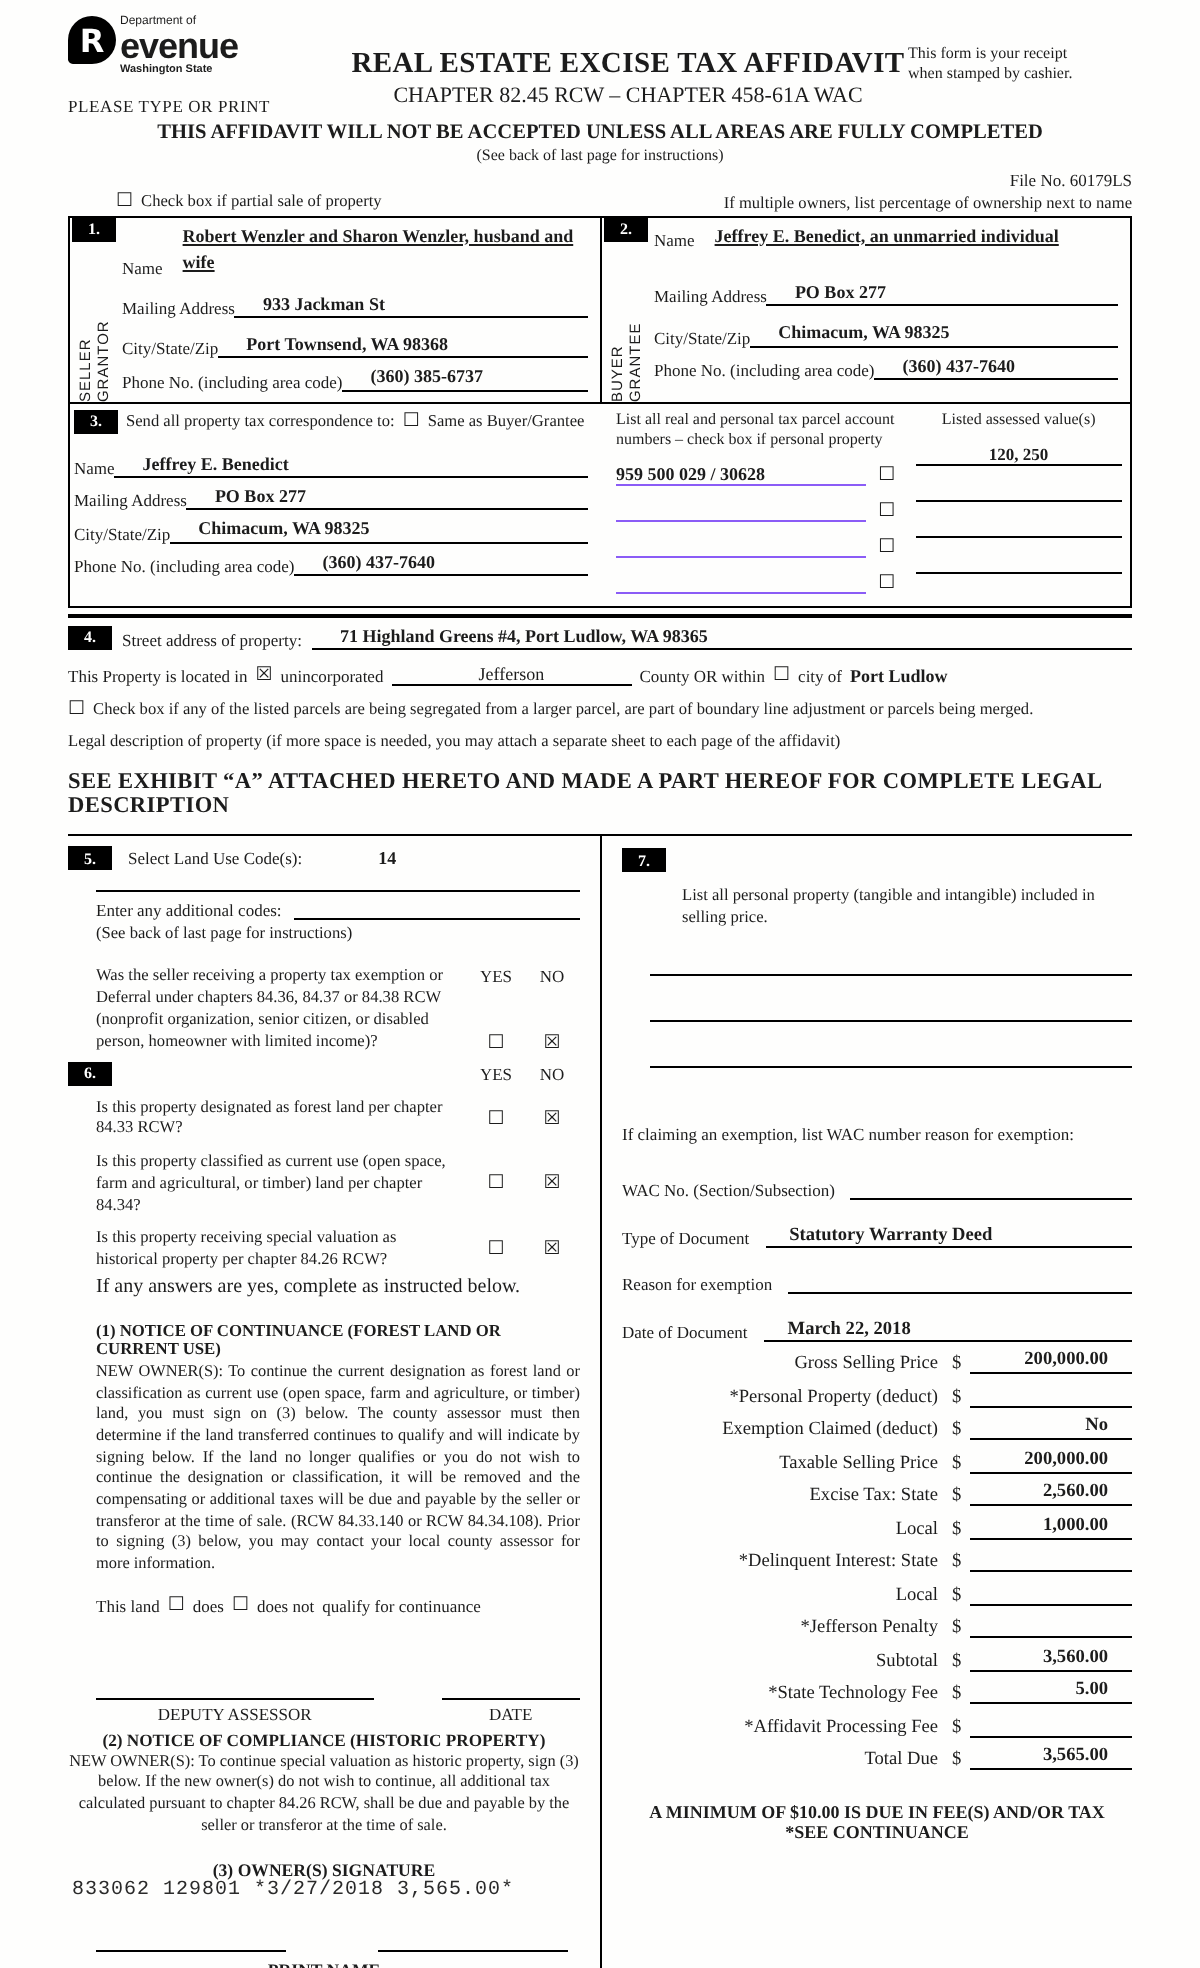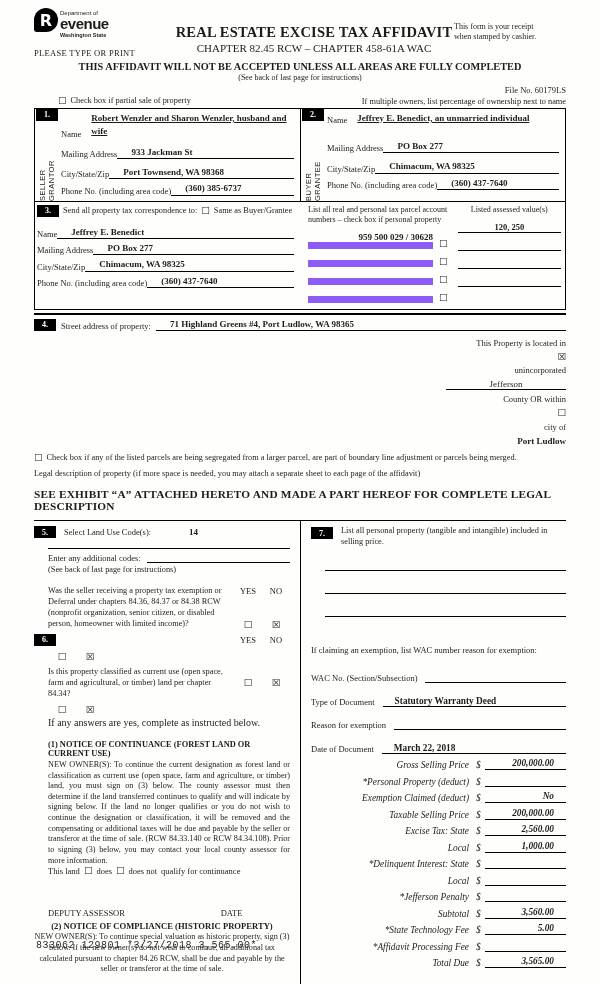--- a/index.html
+++ b/index.html
@@ -10,21 +10,21 @@
 
   
   .hdr { display:flex; align-items:flex-start; }
   .hdr-left { width:140px; }
   .logo-row { display:flex; align-items:center; }
   .logo-circle { width:24px; height:24px; background:#000; color:#fff; border-radius:50% 50% 50% 10%;
                  display:flex; align-items:center; justify-content:center;
                  font-weight:bold; font-size:16px; font-family:"DejaVu Sans",sans-serif; }
   .logo-text { margin-left:2px; line-height:1; }
   .logo-dept { display:block; font-size:6px; font-family:"Liberation Sans",sans-serif; }
-  .logo-rev { display:block; font-size:15px; font-weight:bold; font-family:"Liberation Sans",sans-serif; letter-spacing:-0.5px; }
+  .logo-rev { display:block; font-size:18px; font-weight:bold; font-family:"Liberation Sans",sans-serif; letter-spacing:-0.5px; }
   .logo-state { font-size:5.5px; font-family:"Liberation Sans",sans-serif; margin-left:26px; font-weight:bold; }
   .please-type { font-size:8.5px; margin-top:10px; letter-spacing:0.3px; }
   .hdr-center { flex:1; text-align:center; padding-top:16px; }
   .title { font-size:14.5px; font-weight:bold; letter-spacing:0.2px; }
   .subtitle { font-size:11px; margin-top:1px; }
   .hdr-right { width:112px; font-size:8px; padding-top:14px; line-height:1.3; }
   .warning { text-align:center; font-weight:bold; font-size:10.3px; margin-top:3px; }
   .see-back { text-align:center; font-size:8px; margin-top:1px; }
   .file-no { text-align:right; font-size:8.5px; margin-top:3px; }
   .partial-row { display:flex; align-items:flex-end; font-size:8.3px; margin-top:1px; }
@@ -56,28 +56,28 @@
   
   .sec3 { border:1.2px solid #000; border-top:none; display:flex; padding:3px 0 6px 0; }
   .s3left { width:50%; padding:0 6px 0 2px; }
   .s3head { display:flex; align-items:center; gap:4px; font-size:8.3px; }
   .s3right { width:50%; display:flex; padding:0 4px 0 8px; }
   .parcelcol { flex:1.35; }
   .assessedcol { flex:1; padding-left:10px; }
   .parcel-head { font-size:8px; line-height:1.25; }
   .assessed-head { font-size:8px; text-align:center; line-height:1.25; }
   .prow { display:flex; align-items:flex-end; margin-top:7px; }
-  .pnum { flex:1; border-bottom:7px solid #8b5cf6; font-weight:bold; font-size:9px; text-align:right; min-height:11px; }
+  .pnum { flex:1; border-bottom:1px solid #8b5cf6; font-weight:bold; font-size:9px; text-align:left; min-height:11px; }
   .pcb { margin-left:6px; }
   .aval { border-bottom:1px solid #000; font-weight:bold; font-size:8.5px; text-align:center; min-height:11px; margin-top:7px; }
 
   
   .sec4 { border-top:2px solid #000; margin-top:3px; padding-top:4px; }
   .s4row { display:flex; align-items:flex-end; gap:5px; font-size:8.5px; }
-  .located { display:flex; align-items:flex-end; gap:4px; font-size:8.5px; margin-top:7px;flex-direction:column; }
+  .located { display:flex; align-items:flex-end; gap:4px; font-size:8.5px; margin-top:7px; }
   .county-val { width:120px; border-bottom:1px solid #000; font-weight:normal; text-align:center; font-size:9px; }
   .boldtxt { font-weight:bold; font-size:9px; }
   .checkline { display:flex; align-items:center; gap:4px; font-size:8.3px; margin-top:7px; }
   .legal { font-size:8.3px; margin-top:7px; }
   .exhibit { font-weight:bold; font-size:11.3px; margin-top:10px; letter-spacing:0.2px; }
 
   
   .cols { display:flex; border-top:1.5px solid #000; margin-top:8px; }
   .colL { width:50%; padding:5px 10px 8px 0; }
   .colR { width:50%; border-left:1px solid #000; padding:5px 0 8px 10px; }
@@ -92,43 +92,43 @@
   .yn { font-size:8.5px; }
   .s6head { display:flex; align-items:center; margin-top:4px; }
   .s6head .sp { flex:1; }
   .w28 { width:28px; text-align:center; }
   .qrow { display:flex; align-items:center; margin-top:6px; padding-left:14px; }
   .qrow .qtext { align-self:flex-start; }
   .cbcell { width:28px; text-align:center; }
   .ifyes { font-size:10px; padding-left:14px; margin-top:2px; }
   .notice-title { font-weight:bold; font-size:8.4px; margin-top:12px; padding-left:14px; }
   .notice-body { font-size:8.2px; line-height:1.3; text-align:justify; margin-top:2px; padding-left:14px; }
-  .thisland { display:flex; align-items:flex-start; gap:4px; font-size:8.5px; padding-left:14px; }
+  .thisland { display:flex; align-items:flex-start; gap:4px; font-size:8.5px; margin-top:10px; padding-left:14px; }
   .asrrow { display:flex; gap:34px; margin-top:30px; padding-left:14px; }
-  .asrcol { display:flex; flex-direction:row; }
+  .asrcol { display:flex; flex-direction:column; }
   .asrcol.wide { flex:2; } .asrcol.narrow { flex:1; }
   .asrline { border-bottom:1px solid #000; height:12px; }
   .asrlabel { text-align:center; font-size:8.5px; margin-top:2px; }
   .comp-title { font-weight:bold; font-size:8.6px; text-align:center; margin-top:3px; }
   .comp-body { font-size:8.2px; text-align:center; line-height:1.3; margin-top:1px; }
   .ownersig { font-weight:bold; font-size:8.8px; text-align:center; margin-top:12px; }
   .segrow { display:flex; gap:46px; padding:0 6px 0 14px; }
   .segrow span { flex:1; border-bottom:1px solid #000; height:12px; }
   .printname { font-weight:bold; font-size:8.8px; text-align:center; margin-top:4px; }
 
   
   .s7head { display:flex; gap:8px; }
   .s7head .numbox { margin-top:1px; }
-  .s7label { font-size:8.3px; line-height:1.3; flex:1; }
+  .s7label { font-size:8.3px; line-height:1.3; flex:1;margin-top:20px; }
   .blankline { border-bottom:1px solid #000; height:14px; margin-top:9px; margin-left:14px; }
   .exnote { font-size:8.5px; margin-top:28px; }
   .wacrow { display:flex; align-items:flex-end; gap:8px; font-size:8.5px; margin-top:18px; }
   .docrow { display:flex; align-items:flex-end; gap:8px; font-size:8.5px; margin-top:13px; }
   .docval { flex:1; border-bottom:1px solid #000; font-weight:bold; font-size:9.3px; padding-left:12px; min-height:11px; }
-  .mrow { display:flex; align-items:flex-end; margin-top:4.5px; font-size:9.3px;font-style:italic; }
+  .mrow { display:flex; align-items:flex-end; margin-top:4.5px; font-size:9.3px; }
   .mlbl { width:158px; text-align:right; white-space:nowrap; }
   .mdollar { width:16px; padding-left:7px; }
   .mval { flex:1; border-bottom:1px solid #000; font-weight:bold; text-align:right; padding-right:12px; min-height:12px; }
   .minnote { font-weight:bold; font-size:9px; text-align:center; margin-top:16px; }
   .minnote2 { font-weight:bold; font-size:9px; text-align:center; }
   .stamp { position:absolute; left:36px; top:940px; font-family:"Liberation Mono",monospace;
            font-size:10px; letter-spacing:0.5px; color:#2a2a2a; }
 </style>
 </head>
 <body>
@@ -331,29 +331,31 @@
           </div>
         </div>
 
         <div class="s6head">
           <span class="numbox">6.</span>
           <span class="sp"></span>
           <span class="yn w28">YES</span>
           <span class="yn w28">NO</span>
         </div>
         <div class="qrow">
+          <div class="qtext">Is this property designated as forest land per chapter 84.33 RCW?</div>
           <span class="cb cbcell">☐</span>
           <span class="cb cbcell">☒</span>
         </div>
         <div class="qrow">
           <div class="qtext">Is this property classified as current use (open space, farm and agricultural, or timber) land per chapter 84.34?</div>
           <span class="cb cbcell">☐</span>
           <span class="cb cbcell">☒</span>
         </div>
         <div class="qrow">
+          <div class="qtext">Is this property receiving special valuation as historical property per chapter 84.26 RCW?</div>
           <span class="cb cbcell">☐</span>
           <span class="cb cbcell">☒</span>
         </div>
         <div class="ifyes">If any answers are yes, complete as instructed below.</div>
 
         <div class="notice-title">(1) NOTICE OF CONTINUANCE (FOREST LAND OR CURRENT USE)</div>
         <div class="notice-body">NEW OWNER(S): To continue the current designation as forest land or classification as current use (open space, farm and agriculture, or timber) land, you must sign on (3) below. The county assessor must then determine if the land transferred continues to qualify and will indicate by signing below. If the land no longer qualifies or you do not wish to continue the designation or classification, it will be removed and the compensating or additional taxes will be due and payable by the seller or transferor at the time of sale. (RCW 84.33.140 or RCW 84.34.108). Prior to signing (3) below, you may contact your local county assessor for more information.</div>
 
         <div class="thisland">
           <span>This land</span>

